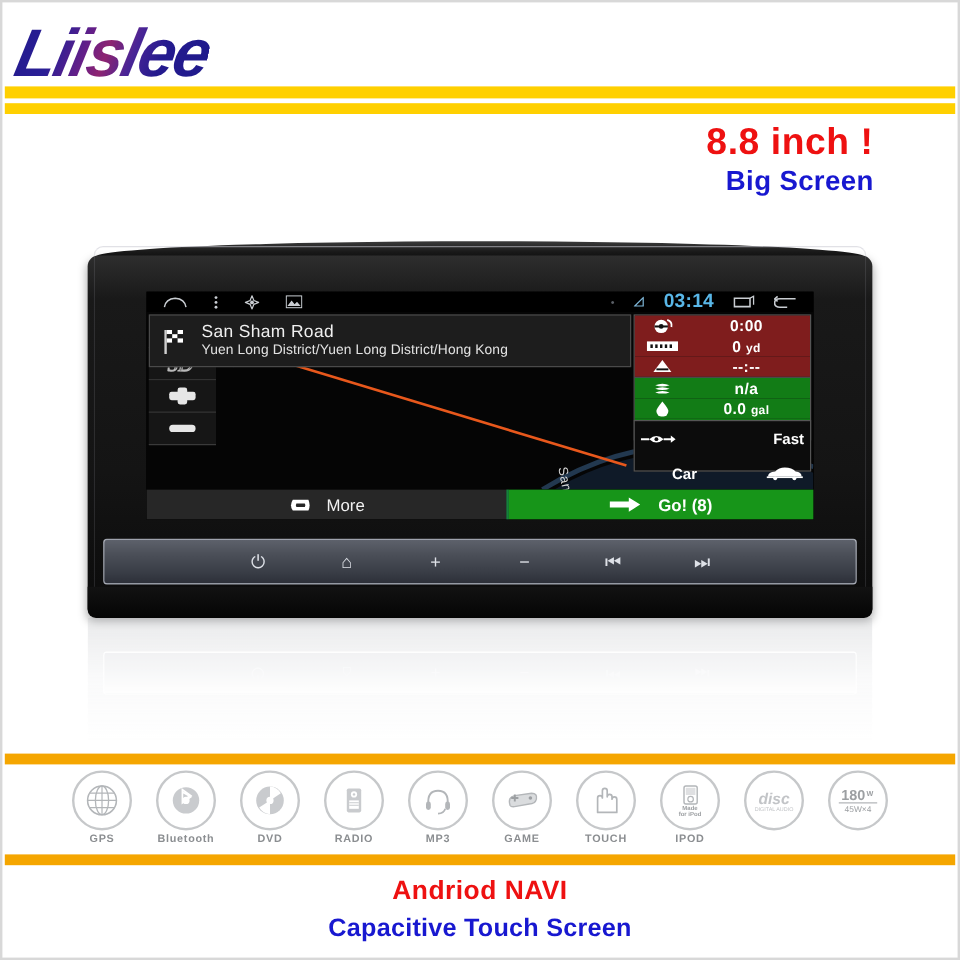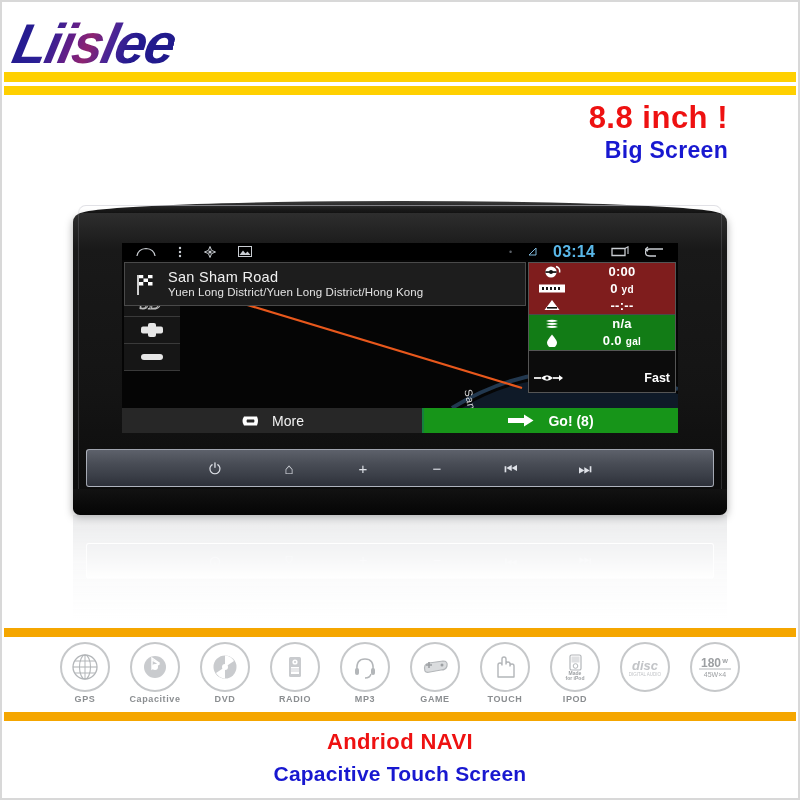--- a/index.html
+++ b/index.html
@@ -327,21 +327,21 @@
   .route-box {
     position: absolute;
     right: 2px;
     top: 107px;
     width: 148px;
     height: 43px;
     border: 1px solid #555;
     box-sizing: border-box;
     background: #0c0c0c;
   }
-  .rb-row { display: flex; align-items: center; height: 21px; padding: 16px 5px; }
+  .rb-row { display: flex; align-items: center; height: 21px; padding: 4px 5px; }
   .rb-row .lbl { color: #fff; font-size: 12.5px; font-weight: bold; }
   .rb-left { justify-content: space-between; }
   .rb-right { justify-content: space-between; }
 
   
   .botbar {
     position: absolute;
     left: 0; bottom: 0;
     width: 100%;
     height: 25px;
@@ -734,21 +734,21 @@
     </div>
 
     <div class="feat">
       <div class="circ">
         <svg width="30" height="30" viewBox="0 0 30 30">
           <circle cx="15" cy="15" r="11" fill="#c9cbce"></circle>
           <circle cx="15" cy="15" r="3" fill="#ffffff"></circle>
           <path d="M12 8 L19 12 L12 17 L12 6 L19 11 L12 15" fill="none" stroke="#ffffff" stroke-width="1.4"></path>
         </svg>
       </div>
-      <div class="cap">Capacitive</div>
+      <div class="cap">Bluetooth</div>
     </div>
 
     <div class="feat">
       <div class="circ">
         <svg width="30" height="30" viewBox="0 0 30 30">
           <circle cx="15" cy="15" r="11.5" fill="#c9cbce"></circle>
           <path d="M15 3.5 A 11.5 11.5 0 0 1 24 9 L 15 15 Z" fill="#ffffff"></path>
           <path d="M15 26.5 A 11.5 11.5 0 0 1 6 21 L 15 15 Z" fill="#ffffff"></path>
           <circle cx="15" cy="15" r="3" fill="#ffffff"></circle>
         </svg>

